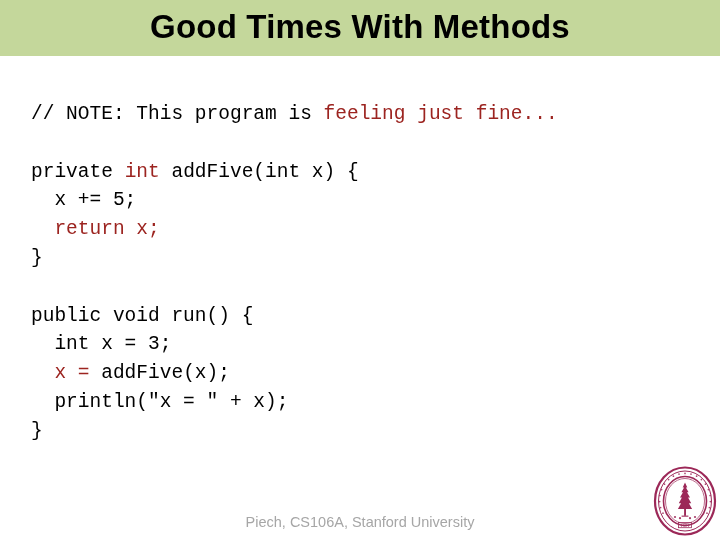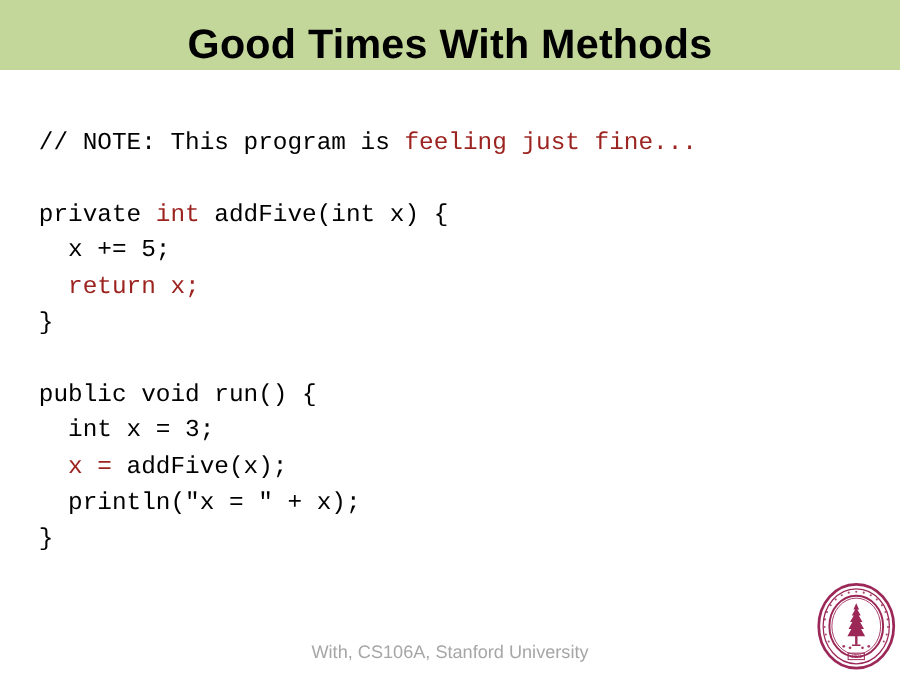--- a/index.html
+++ b/index.html
@@ -21,21 +21,21 @@
     left: 0;
     top: 0;
     width: 720px;
     height: 56px;
     background: #c4d79b;
     box-sizing: border-box;
   }
   #slide-title {
     position: absolute;
     left: 0;
-    top: 8px;
+    top: 0;
     width: 720px;
     height: 56px;
     line-height: 54px;
     text-align: center;
     font-family: "Liberation Sans Narrow", "Liberation Sans", sans-serif;
     font-size: 33px;
     font-weight: bold;
     color: #000000;
     letter-spacing: 0.2px;
     white-space: nowrap;
@@ -89,21 +89,21 @@
 </style>
 </head>
 <body style="background: rgb(255, 255, 255);">
 
 <div id="title-banner" style="background: rgb(196, 215, 155);">
   <div id="slide-title">Good Times With Methods</div>
 </div>
 
 <div id="code-block"><div class="code-line"><span class="tok-plain" style="color: rgb(0, 0, 0);">// NOTE: This program is </span><span class="tok-keyword" style="color: rgb(156, 36, 32);">feeling just fine...</span></div><div class="code-line blank">&nbsp;</div><div class="code-line"><span class="tok-plain" style="color: rgb(0, 0, 0);">private </span><span class="tok-keyword" style="color: rgb(156, 36, 32);">int</span><span class="tok-plain" style="color: rgb(0, 0, 0);"> addFive(int x) {</span></div><div class="code-line"><span class="tok-plain" style="color: rgb(0, 0, 0);">  x += 5;</span></div><div class="code-line"><span class="tok-plain" style="color: rgb(0, 0, 0);">  </span><span class="tok-keyword" style="color: rgb(156, 36, 32);">return x;</span></div><div class="code-line"><span class="tok-plain" style="color: rgb(0, 0, 0);">}</span></div><div class="code-line blank">&nbsp;</div><div class="code-line"><span class="tok-plain" style="color: rgb(0, 0, 0);">public void run() {</span></div><div class="code-line"><span class="tok-plain" style="color: rgb(0, 0, 0);">  int x = 3;</span></div><div class="code-line"><span class="tok-plain" style="color: rgb(0, 0, 0);">  </span><span class="tok-keyword" style="color: rgb(156, 36, 32);">x = </span><span class="tok-plain" style="color: rgb(0, 0, 0);">addFive(x);</span></div><div class="code-line"><span class="tok-plain" style="color: rgb(0, 0, 0);">  println("x = " + x);</span></div><div class="code-line"><span class="tok-plain" style="color: rgb(0, 0, 0);">}</span></div></div>
 
-<div id="footer-credit" style="color: rgb(166, 166, 166);">With, CS106A, Stanford University</div>
+<div id="footer-credit" style="color: rgb(166, 166, 166);">Piech, CS106A, Stanford University</div>
 
 <div id="stanford-seal">
   <svg viewBox="0 0 64 70" width="64" height="70" aria-hidden="true">
     <g fill="none" stroke="#9c2858">
       <ellipse cx="32" cy="35" rx="30" ry="33.5" stroke-width="2.2"></ellipse>
       <ellipse cx="32" cy="35" rx="26.5" ry="30" stroke-width="1"></ellipse>
       <ellipse cx="32" cy="35" rx="21.5" ry="24.5" stroke-width="1.6"></ellipse>
       <ellipse cx="32" cy="35" rx="19.5" ry="22.5" stroke-width="0.7"></ellipse>
     </g>
 

